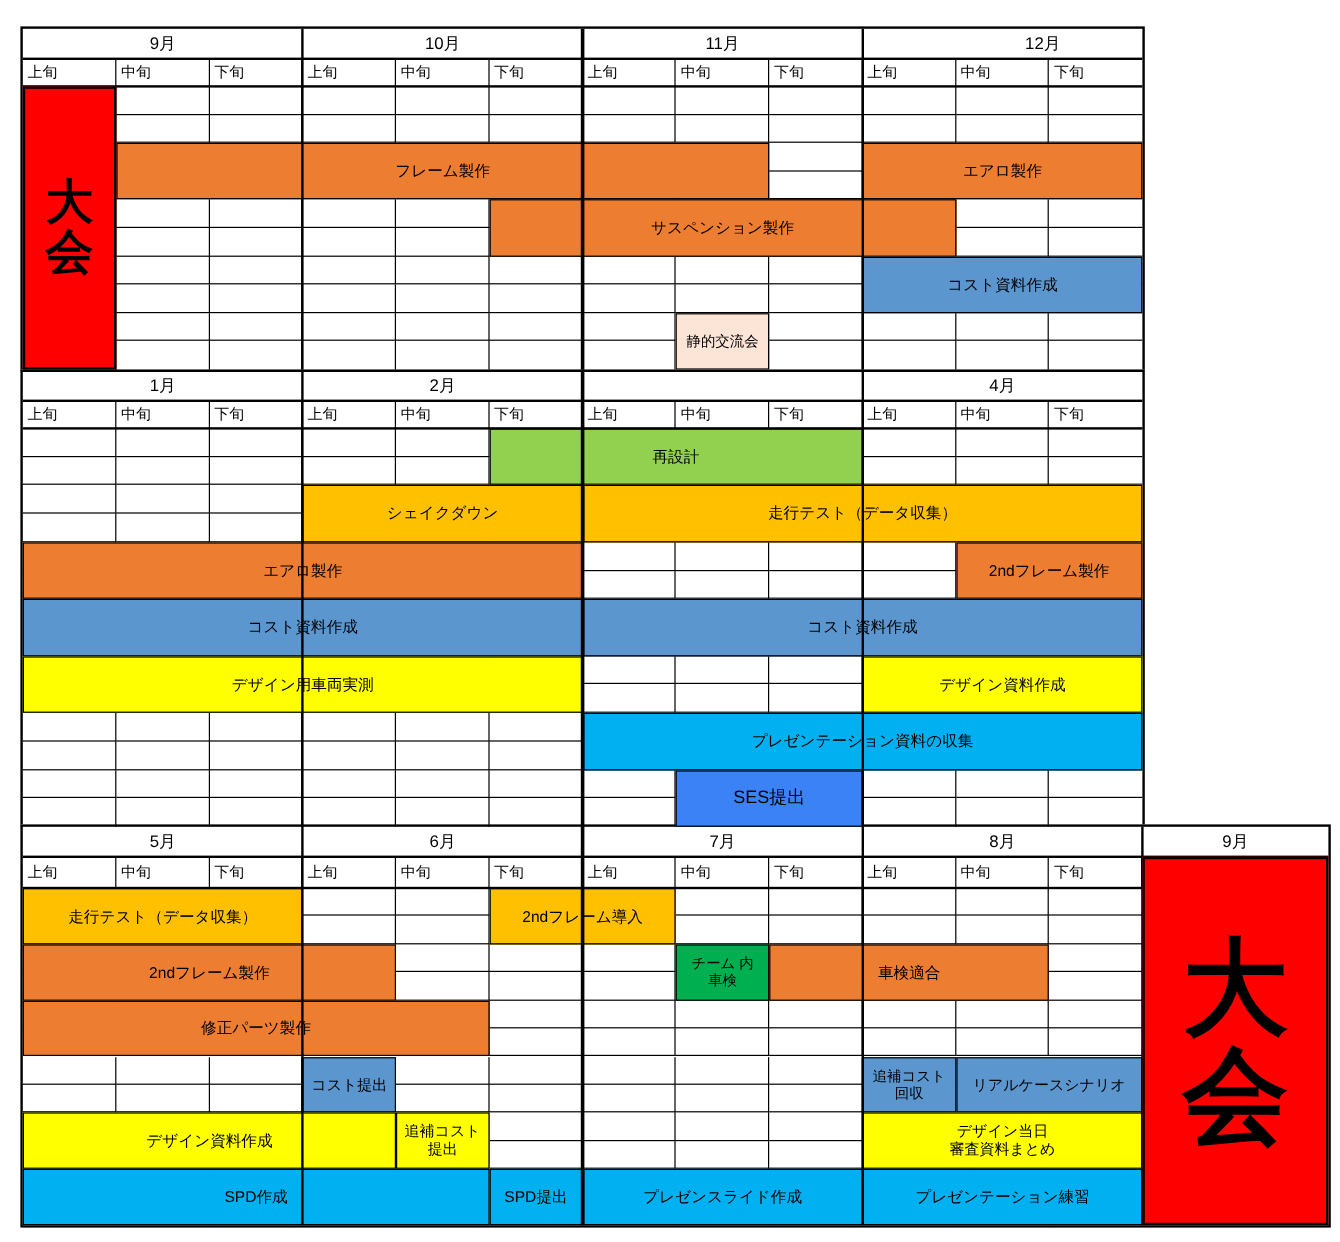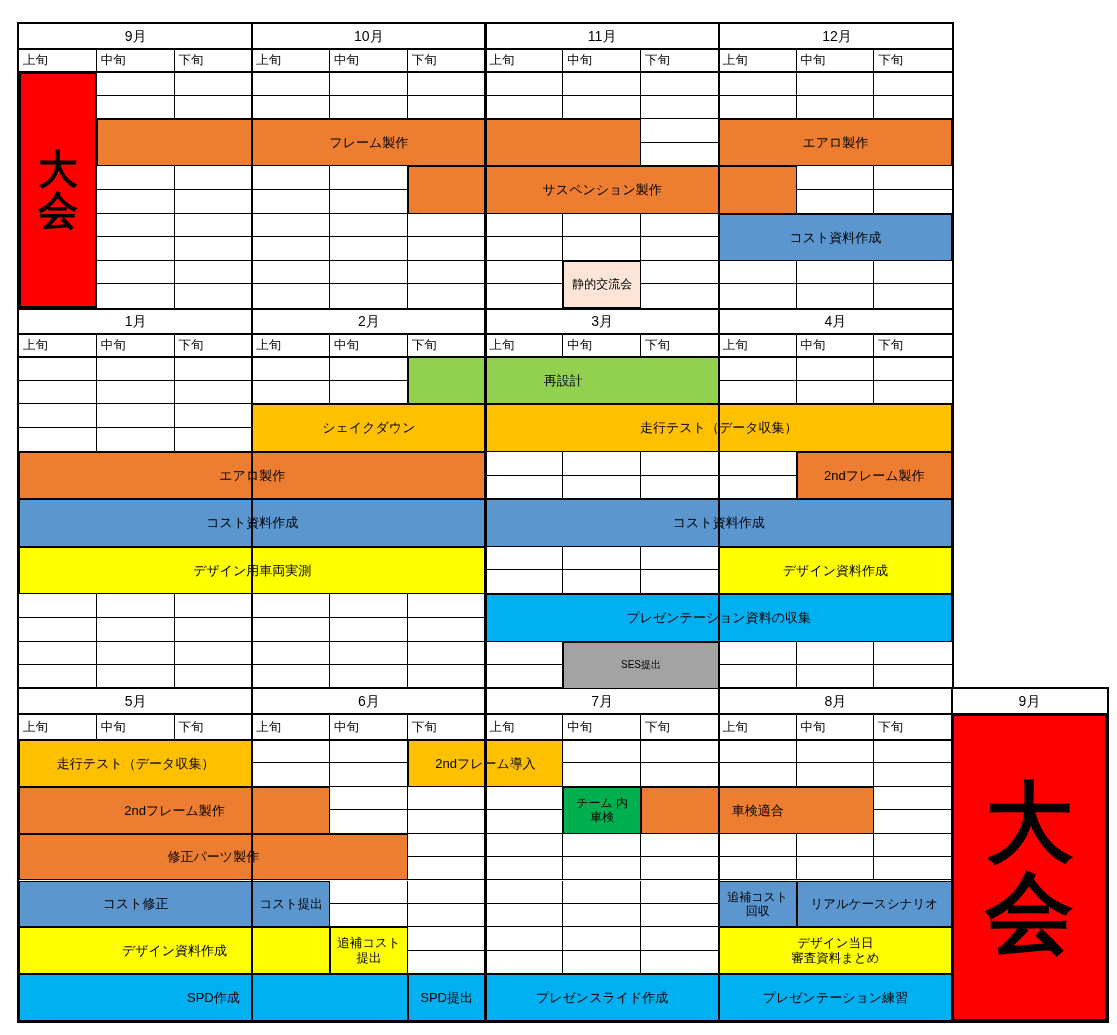--- a/index.html
+++ b/index.html
@@ -161,21 +161,21 @@
     <div class="subcell" style="left: 388.75px; top: 25px; width: 77.75px; height: 23px; z-index: 2;">下旬</div>
     <div class="subcell" style="left: 466.5px; top: 25px; width: 77.75px; height: 23px; z-index: 2;">上旬</div>
     <div class="subcell" style="left: 544.25px; top: 25px; width: 77.75px; height: 23px; z-index: 2;">中旬</div>
     <div class="subcell" style="left: 622px; top: 25px; width: 77.75px; height: 23px; z-index: 2;">下旬</div>
     <div class="subcell" style="left: 699.75px; top: 25px; width: 77.75px; height: 23px; z-index: 2;">上旬</div>
     <div class="subcell" style="left: 777.5px; top: 25px; width: 77.75px; height: 23px; z-index: 2;">中旬</div>
     <div class="subcell last-col" style="left: 855.25px; top: 25px; width: 77.75px; height: 23px; z-index: 2;">下旬</div>
     <div class="monthcell" style="left: 0px; top: 0px; width: 233.25px; height: 25px; z-index: 2;">9月</div>
     <div class="monthcell" style="left: 233.25px; top: 0px; width: 233.25px; height: 25px; z-index: 2;">10月</div>
     <div class="monthcell" style="left: 466.5px; top: 0px; width: 233.25px; height: 25px; z-index: 2;">11月</div>
-    <div class="monthcell" style="left: 686px; top: 0px; width: 264px; height: 25px; z-index: 2;">12月</div>
+    <div class="monthcell" style="left: 718px; top: 0px; width: 264px; height: 25px; z-index: 2;">12月</div>
     <div class="hline" style="top: 23.8px; width: 933px; height: 2.4px; z-index: 4;"></div>
     <div class="hline" style="top: 47px; width: 933px; height: 2px; z-index: 4;"></div>
     <div class="vline" style="left: 232.05px; width: 2.4px; height: 284px; z-index: 4;"></div>
     <div class="vline" style="left: 465.3px; width: 2.4px; height: 284px; z-index: 4;"></div>
     <div class="vline" style="left: 698.55px; width: 2.4px; height: 284px; z-index: 4;"></div>
     <div class="bar" style="left: 0px; top: 48px; width: 77.75px; height: 236px; background: rgb(255, 0, 0); font-size: 40px; z-index: 5; border-width: 2px; font-weight: 600; line-height: 1.02;">
       <span class="char">大</span>
       <span class="char">会</span>
     </div>
     <div class="bar" style="left: 77.75px; top: 95.2px; width: 544.25px; height: 47.2px; background: rgb(237, 125, 49); font-size: 13px; z-index: 3; border-width: 1.4px;">フレーム製作</div>
@@ -360,38 +360,37 @@
     <div class="subcell" style="left: 311px; top: 24px; width: 77.75px; height: 23px; z-index: 2;">中旬</div>
     <div class="subcell" style="left: 388.75px; top: 24px; width: 77.75px; height: 23px; z-index: 2;">下旬</div>
     <div class="subcell" style="left: 466.5px; top: 24px; width: 77.75px; height: 23px; z-index: 2;">上旬</div>
     <div class="subcell" style="left: 544.25px; top: 24px; width: 77.75px; height: 23px; z-index: 2;">中旬</div>
     <div class="subcell" style="left: 622px; top: 24px; width: 77.75px; height: 23px; z-index: 2;">下旬</div>
     <div class="subcell" style="left: 699.75px; top: 24px; width: 77.75px; height: 23px; z-index: 2;">上旬</div>
     <div class="subcell" style="left: 777.5px; top: 24px; width: 77.75px; height: 23px; z-index: 2;">中旬</div>
     <div class="subcell last-col" style="left: 855.25px; top: 24px; width: 77.75px; height: 23px; z-index: 2;">下旬</div>
     <div class="monthcell" style="left: 0px; top: 0px; width: 233.25px; height: 24px; z-index: 2;">1月</div>
     <div class="monthcell" style="left: 233.25px; top: 0px; width: 233.25px; height: 24px; z-index: 2;">2月</div>
-    <div class="monthcell" style="left: 466.5px; top: 0px; width: 233.25px; height: 24px; z-index: 2;">3月</div>
     <div class="monthcell" style="left: 699.75px; top: 0px; width: 233.25px; height: 24px; z-index: 2;">4月</div>
     <div class="hline" style="top: 22.8px; width: 933px; height: 2.4px; z-index: 4;"></div>
     <div class="hline" style="top: 46px; width: 933px; height: 2px; z-index: 4;"></div>
     <div class="vline" style="left: 232.05px; width: 2.4px; height: 378.996px; z-index: 4;"></div>
     <div class="vline" style="left: 465.3px; width: 2.4px; height: 378.996px; z-index: 4;"></div>
     <div class="vline" style="left: 698.55px; width: 2.4px; height: 378.996px; z-index: 4;"></div>
     <div class="bar" style="left: 233.25px; top: 94.428px; width: 233.25px; height: 47.428px; background: rgb(255, 192, 0); font-size: 13px; z-index: 3; border-width: 1.4px;">シェイクダウン</div>
     <div class="bar" style="left: 388.75px; top: 47px; width: 311px; height: 47.428px; background: rgb(146, 208, 80); font-size: 13px; z-index: 3; border-width: 1.4px;">再設計</div>
     <div class="bar" style="left: 466.5px; top: 94.428px; width: 466.5px; height: 47.428px; background: rgb(255, 192, 0); font-size: 13px; z-index: 3; border-width: 1.4px;">走行テスト（データ収集）</div>
     <div class="bar" style="left: 0px; top: 141.856px; width: 466.5px; height: 47.428px; background: rgb(237, 125, 49); font-size: 13px; z-index: 3; border-width: 1.4px;">エアロ製作</div>
     <div class="bar" style="left: 777.5px; top: 141.856px; width: 155.5px; height: 47.428px; background: rgb(237, 125, 49); font-size: 13px; z-index: 3; border-width: 1.4px;">2ndフレーム製作</div>
     <div class="bar" style="left: 0px; top: 189.284px; width: 466.5px; height: 47.428px; background: rgb(91, 150, 207); font-size: 13px; z-index: 3; border-width: 1.4px;">コスト資料作成</div>
     <div class="bar" style="left: 466.5px; top: 189.284px; width: 466.5px; height: 47.428px; background: rgb(91, 150, 207); font-size: 13px; z-index: 3; border-width: 1.4px;">コスト資料作成</div>
     <div class="bar" style="left: 0px; top: 236.712px; width: 466.5px; height: 47.428px; background: rgb(255, 255, 0); font-size: 13px; z-index: 3; border-width: 1.4px;">デザイン用車両実測</div>
     <div class="bar" style="left: 699.75px; top: 236.712px; width: 233.25px; height: 47.428px; background: rgb(255, 255, 0); font-size: 13px; z-index: 3; border-width: 1.4px;">デザイン資料作成</div>
     <div class="bar" style="left: 466.5px; top: 284.14px; width: 466.5px; height: 47.428px; background: rgb(0, 176, 240); font-size: 13px; z-index: 3; border-width: 1.4px;">プレゼンテーション資料の収集</div>
-    <div class="bar" style="left: 544.25px; top: 331.568px; width: 155.5px; height: 47.428px; background: #a3a3a3; font-size: 10px; z-index: 3; border-width: 1.4px;">SES提出</div>
+    <div class="bar" style="left: 544.25px; top: 331.568px; width: 155.5px; height: 47.428px; background: #3b82f6; font-size: 15px; z-index: 3; border-width: 1.4px;">SES提出</div>
   </div>
 <div class="section" style="left: 17px; top: 687px; width: 1088px; height: 332.004px;">
     <div class="cell body" style="left: 0px; top: 51px; width: 77.75px; height: 23.417px; z-index: 1;"></div>
     <div class="cell body" style="left: 77.75px; top: 51px; width: 77.75px; height: 23.417px; z-index: 1;"></div>
     <div class="cell body" style="left: 155.5px; top: 51px; width: 77.75px; height: 23.417px; z-index: 1;"></div>
     <div class="cell body" style="left: 233.25px; top: 51px; width: 77.75px; height: 23.417px; z-index: 1;"></div>
     <div class="cell body" style="left: 311px; top: 51px; width: 77.75px; height: 23.417px; z-index: 1;"></div>
     <div class="cell body" style="left: 388.75px; top: 51px; width: 77.75px; height: 23.417px; z-index: 1;"></div>
     <div class="cell body" style="left: 466.5px; top: 51px; width: 77.75px; height: 23.417px; z-index: 1;"></div>
     <div class="cell body" style="left: 544.25px; top: 51px; width: 77.75px; height: 23.417px; z-index: 1;"></div>
@@ -556,21 +555,20 @@
     <div class="vline" style="left: 931.8px; width: 2.4px; height: 332.004px; z-index: 4;"></div>
     <div class="bar" style="left: 0px; top: 51px; width: 233.25px; height: 46.834px; background: rgb(255, 192, 0); font-size: 13px; z-index: 3; border-width: 1.4px;">走行テスト（データ収集）</div>
     <div class="bar" style="left: 388.75px; top: 51px; width: 155.5px; height: 46.834px; background: rgb(255, 192, 0); font-size: 13px; z-index: 3; border-width: 1.4px;">2ndフレーム導入</div>
     <div class="bar" style="left: 0px; top: 97.834px; width: 311px; height: 46.834px; background: rgb(237, 125, 49); font-size: 13px; z-index: 3; border-width: 1.4px;">2ndフレーム製作</div>
     <div class="bar" style="left: 544.25px; top: 97.834px; width: 77.75px; height: 46.834px; background: rgb(0, 176, 80); font-size: 12px; z-index: 3; border-width: 1.4px;">
       <span>チーム 内</span>
       <span>車検</span>
     </div>
     <div class="bar" style="left: 622px; top: 97.834px; width: 233.25px; height: 46.834px; background: rgb(237, 125, 49); font-size: 13px; z-index: 3; border-width: 1.4px;">車検適合</div>
     <div class="bar" style="left: 0px; top: 144.668px; width: 388.75px; height: 46.834px; background: rgb(237, 125, 49); font-size: 13px; z-index: 3; border-width: 1.4px;">修正パーツ製作</div>
-    <div class="bar" style="left: 0px; top: 191.502px; width: 233.25px; height: 46.834px; background: rgb(91, 150, 207); font-size: 13px; z-index: 3; border-width: 1.4px;">コスト修正</div>
     <div class="bar" style="left: 233.25px; top: 191.502px; width: 77.75px; height: 46.834px; background: rgb(91, 150, 207); font-size: 12.5px; z-index: 3; border-width: 1.4px;">コスト提出</div>
     <div class="bar" style="left: 699.75px; top: 191.502px; width: 77.75px; height: 46.834px; background: rgb(91, 150, 207); font-size: 12px; z-index: 3; border-width: 1.4px;">
       <span>追補コスト</span>
       <span>回収</span>
     </div>
     <div class="bar" style="left: 777.5px; top: 191.502px; width: 155.5px; height: 46.834px; background: rgb(91, 150, 207); font-size: 12.5px; z-index: 3; border-width: 1.4px;">リアルケースシナリオ</div>
     <div class="bar" style="left: 0px; top: 238.336px; width: 311px; height: 46.834px; background: rgb(255, 255, 0); font-size: 13px; z-index: 3; border-width: 1.4px;">デザイン資料作成</div>
     <div class="bar" style="left: 311px; top: 238.336px; width: 77.75px; height: 46.834px; background: rgb(255, 255, 0); font-size: 12.5px; z-index: 3; border-width: 1.4px;">
       <span>追補コスト</span>
       <span>提出</span>

